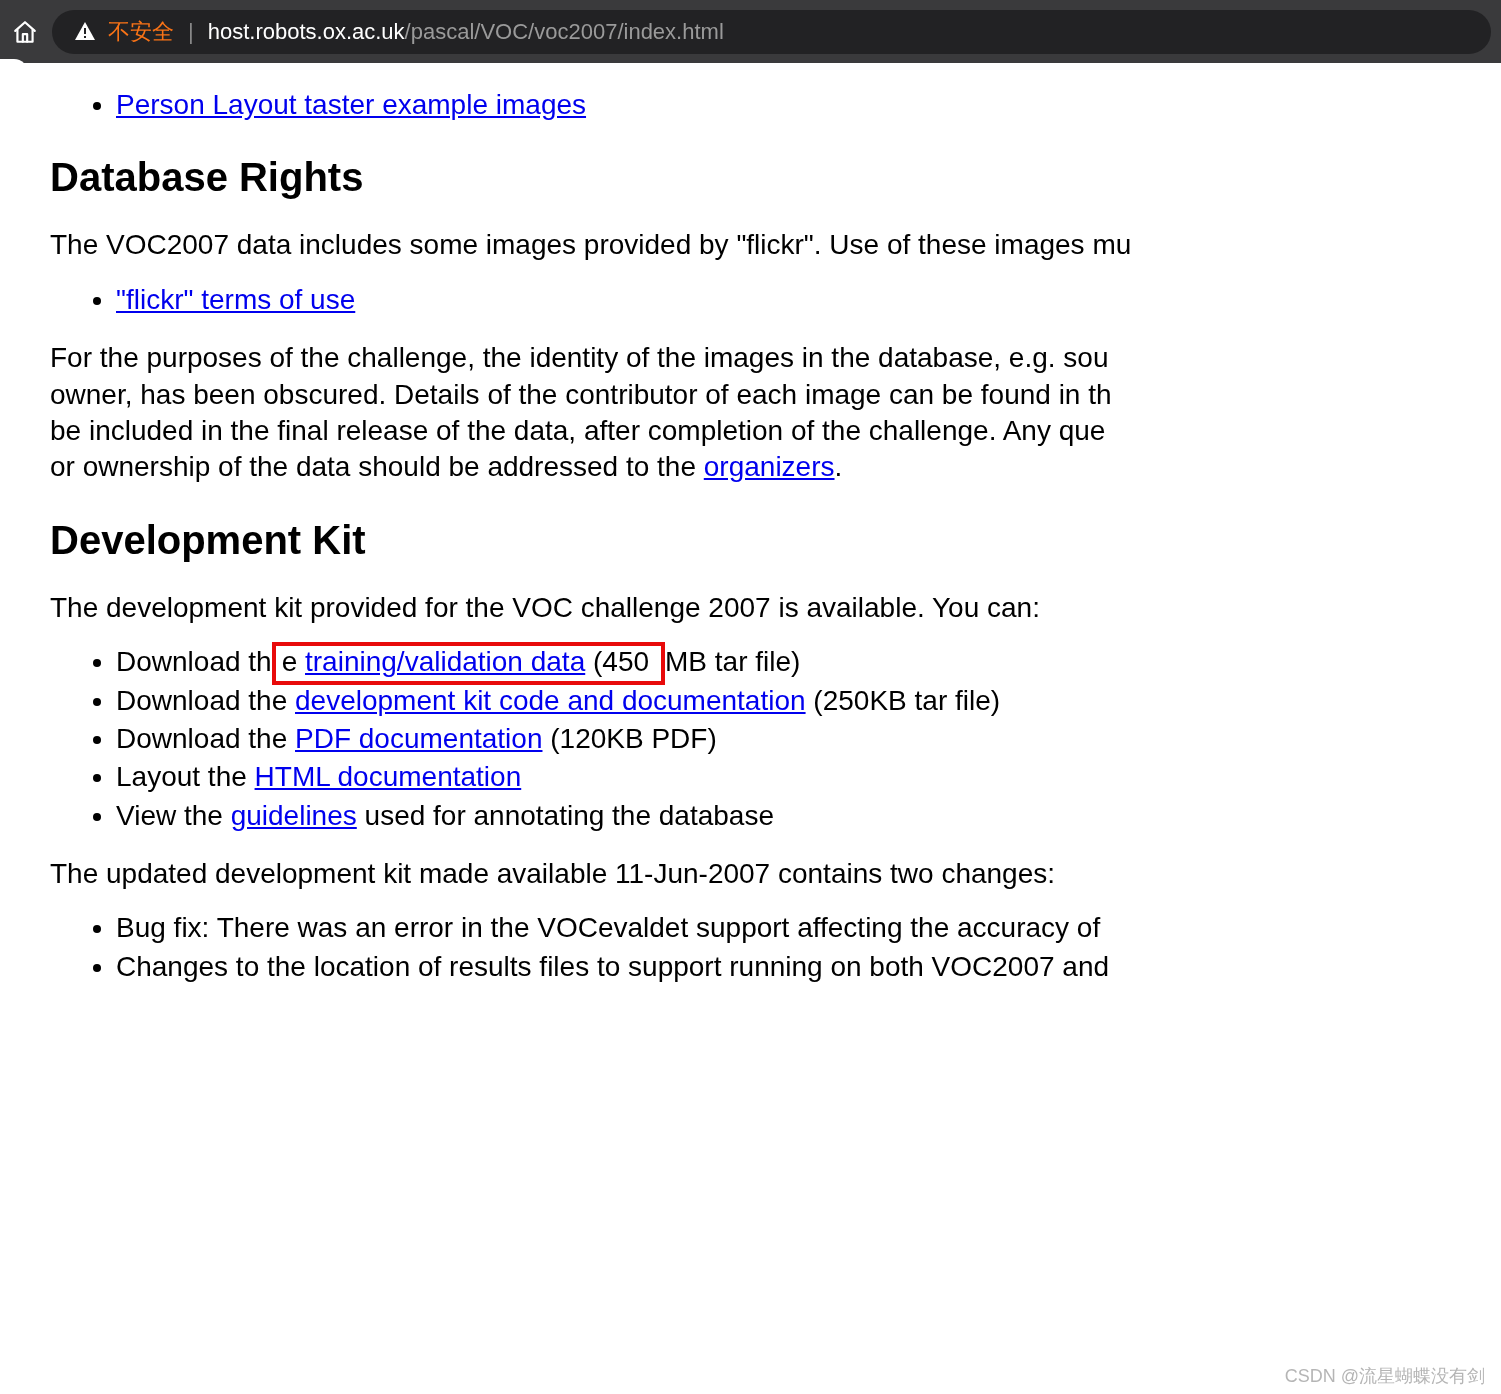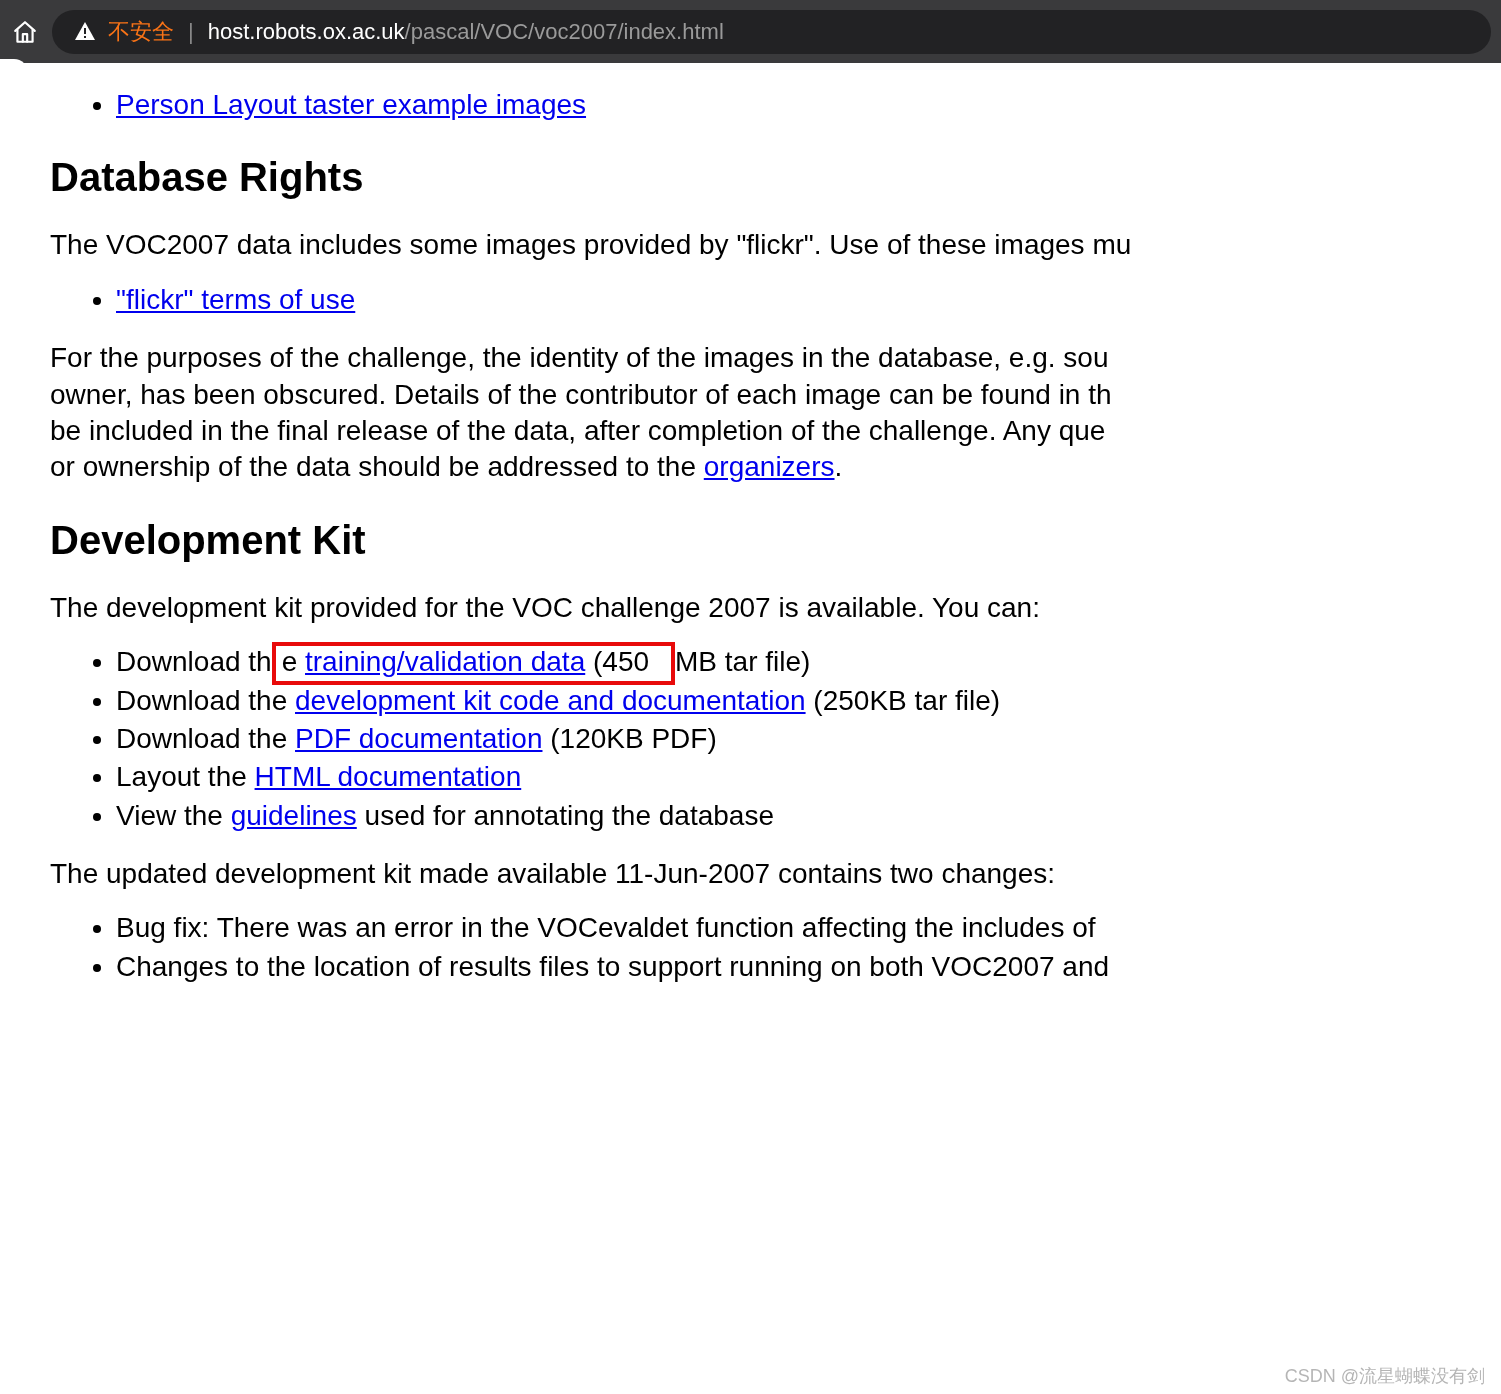--- a/index.html
+++ b/index.html
@@ -66,21 +66,21 @@
   }
   p { margin: 18px 0; }
   ul { margin: 14px 0 22px 0; padding-left: 66px; }
   li { margin: 2px 0; }
   li::marker { font-size: 26px; }
   a.lk { color: #0000EE; text-decoration: underline; cursor: pointer; }
   code.mono { font-family: Liberation Sans, sans-serif; }
 
   .highlight-box {
     border: 4px solid #E80A0A;
-    padding: 0 22px 4px 6px;
+    padding: 0 12px 4px 6px;
     display: inline;
     text-align: right;
   }
 
   .watermark {
     position: fixed;
     right: 16px;
     bottom: 6px;
     font-size: 18px;
     color: rgba(120,120,120,0.55);
@@ -162,20 +162,20 @@
     </li>
     <li class="nowrap">
       <span>View the </span><a class="lk" href="#">guidelines</a><span> used for annotating the database</span>
     </li>
   </ul>
 
   <p class="nowrap">The updated development kit made available 11-Jun-2007 contains two changes:</p>
 
   <ul>
     <li class="nowrap">
-      <span>Bug fix: There was an error in the </span><code class="mono">VOCevaldet</code><span> function affecting the includes of</span>
+      <span>Bug fix: There was an error in the </span><code class="mono">VOCevaldet</code><span> support affecting the accuracy of</span>
     </li>
     <li class="nowrap">Changes to the location of results files to support running on both VOC2007 and</li>
   </ul>
 
 </div>
 
 <div class="watermark">CSDN @流星蝴蝶没有剑</div>
 
 </body></html>

